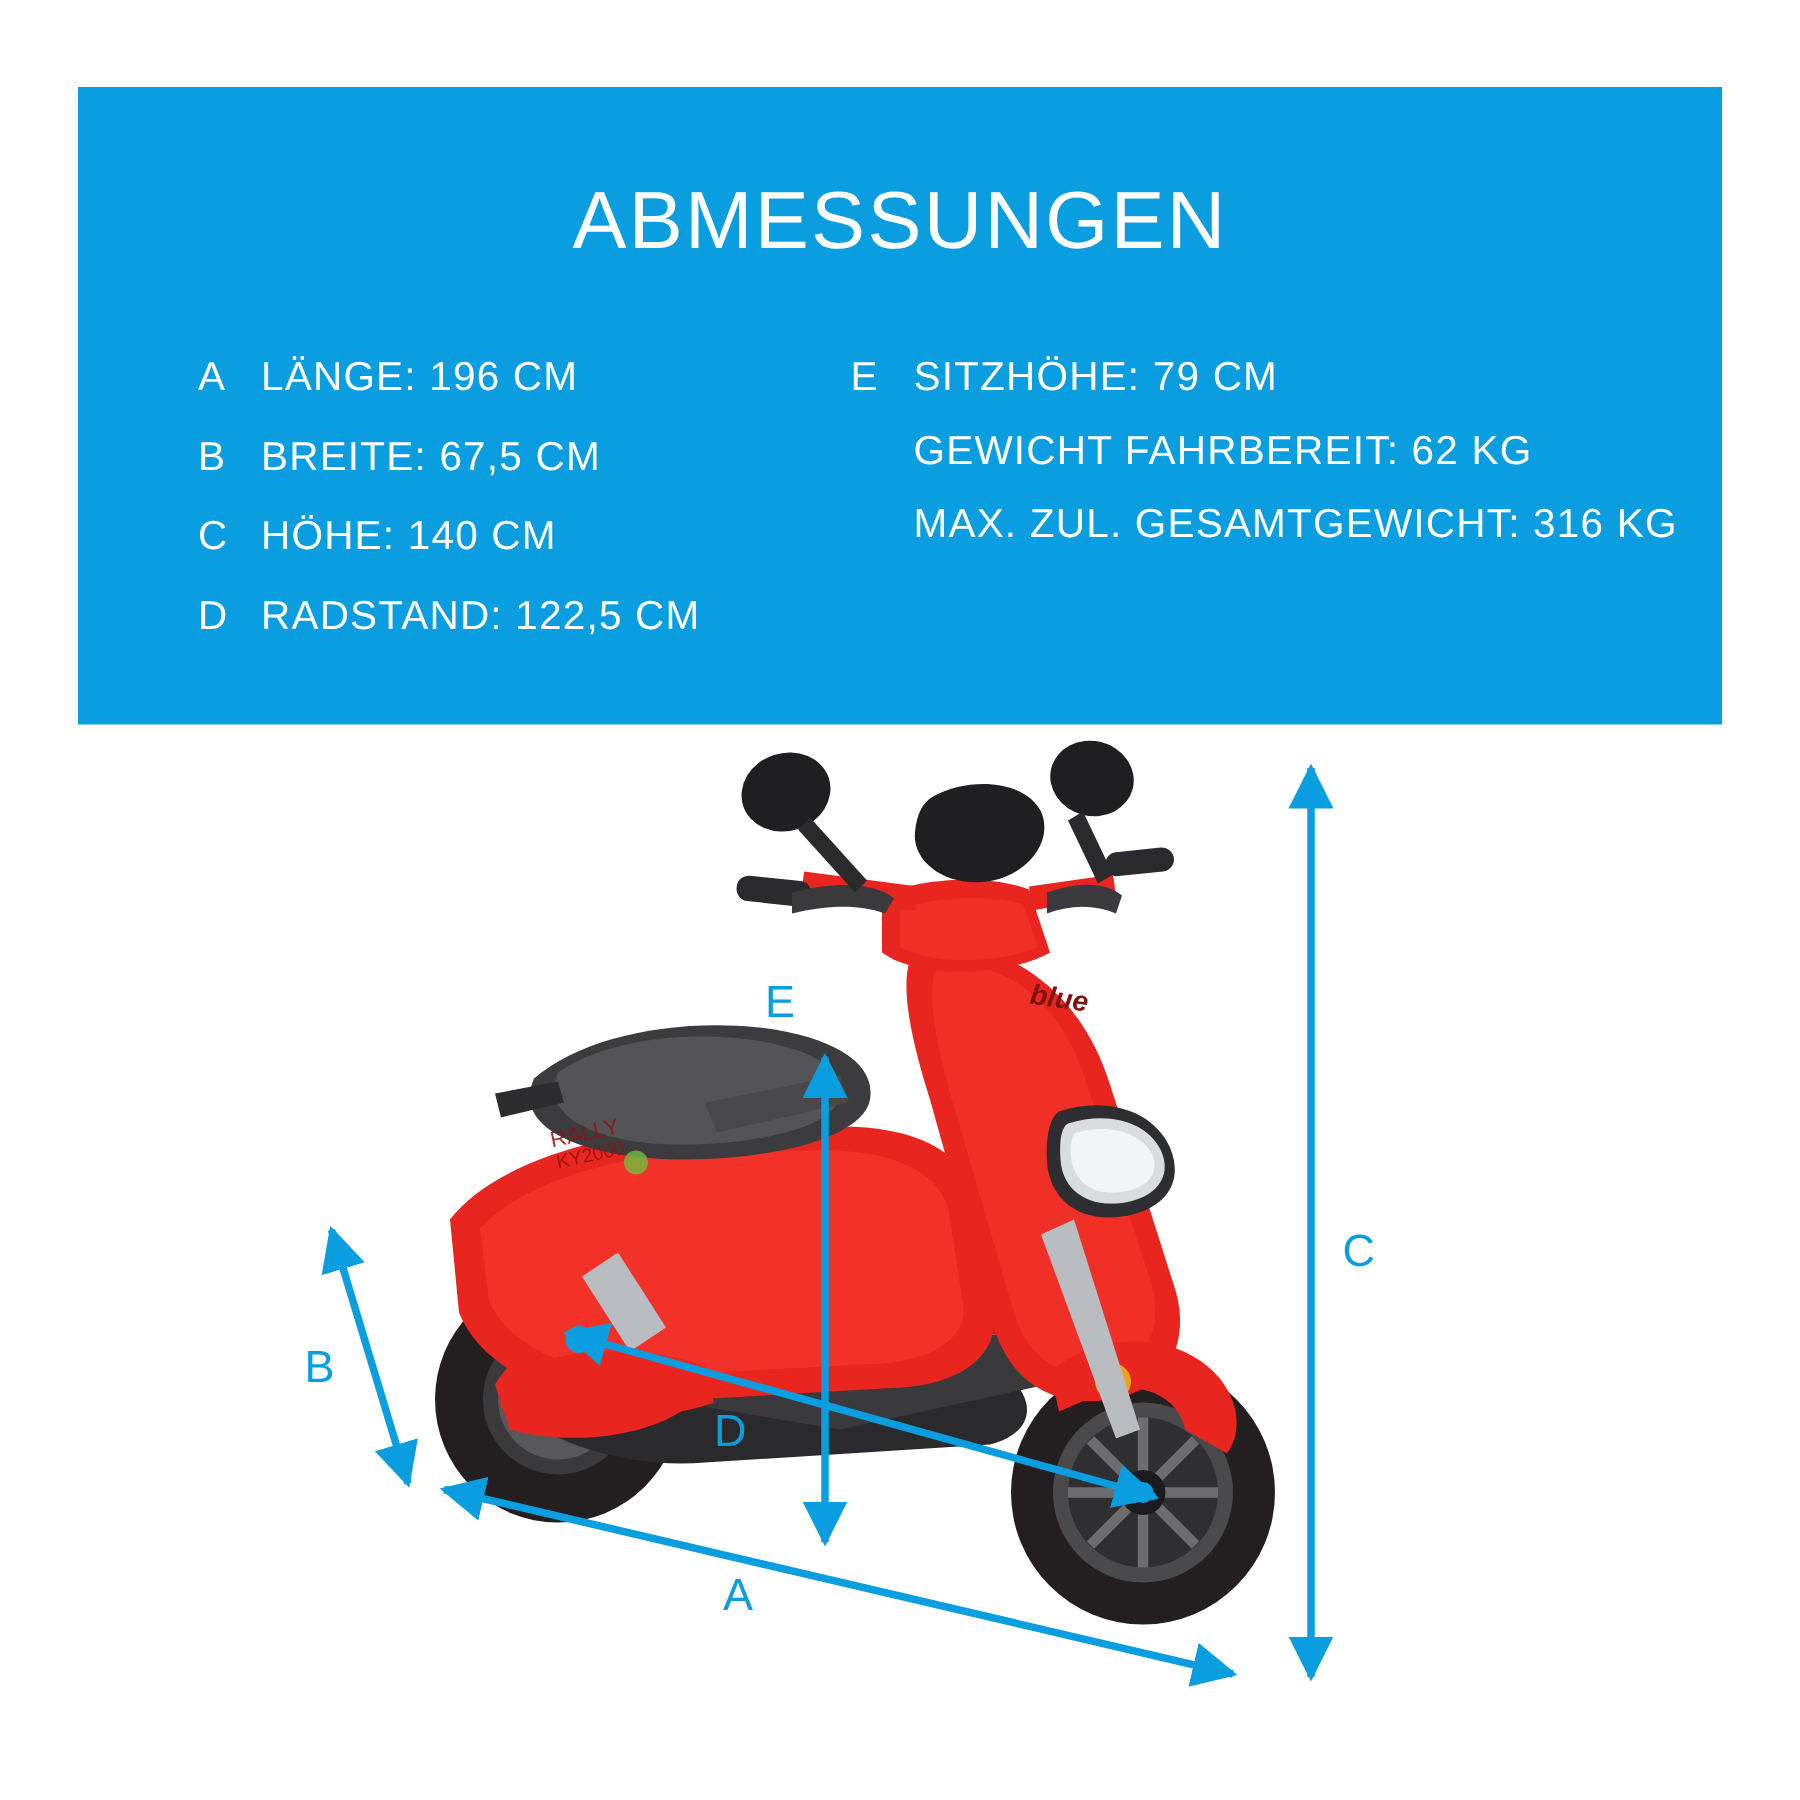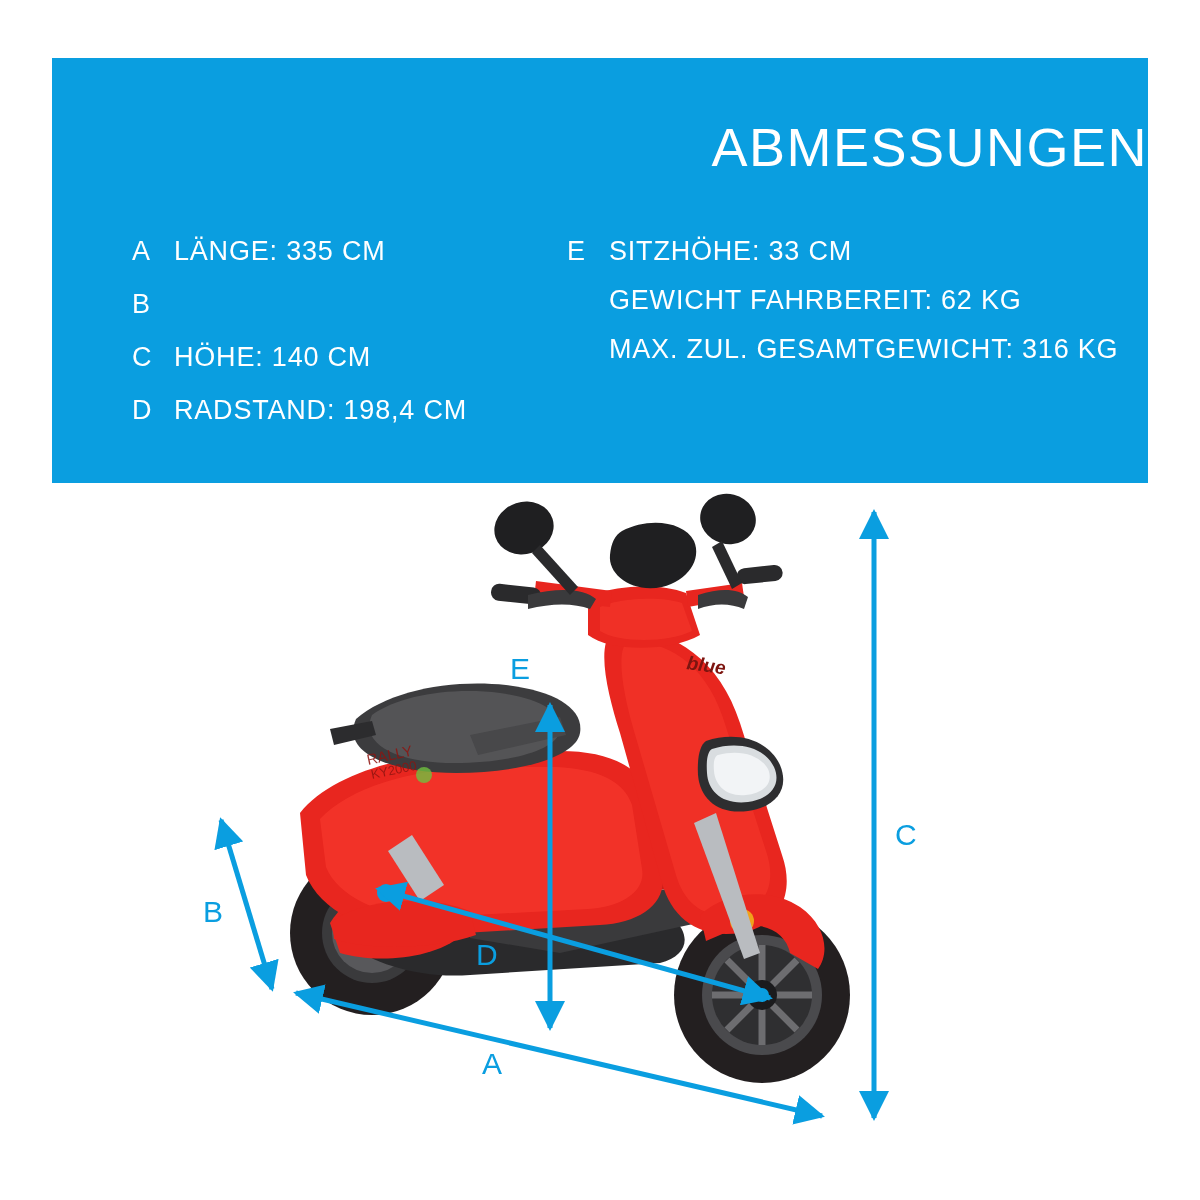--- a/index.html
+++ b/index.html
@@ -31,21 +31,21 @@
     height: 425px;
     background: #0a9ee0;
     box-sizing: border-box;
   }
 
   #spec-title {
     position: absolute;
     top: 58px;
     left: 0;
     width: 100%;
-    text-align: right;
+    text-align: center;
     color: #ffffff;
     font-size: 54px;
     letter-spacing: 1.5px;
     font-weight: 400;
     white-space: nowrap;
   }
 
   .spec-col {
     position: absolute;
     top: 180px;
@@ -103,39 +103,40 @@
 <body>
 
 <div id="page">
 
   <div id="spec-panel">
     <div id="spec-title">ABMESSUNGEN</div>
 
     <div class="spec-col" id="spec-col-left">
       <div class="spec-row">
         <span class="spec-key">A</span>
-        <span class="spec-text">LÄNGE:  335 CM</span>
+        <span class="spec-text">LÄNGE:  196 CM</span>
       </div>
       <div class="spec-row">
         <span class="spec-key">B</span>
+        <span class="spec-text">BREITE:  67,5 CM</span>
       </div>
       <div class="spec-row">
         <span class="spec-key">C</span>
         <span class="spec-text">HÖHE:  140 CM</span>
       </div>
       <div class="spec-row">
         <span class="spec-key">D</span>
-        <span class="spec-text">RADSTAND:  198,4 CM</span>
+        <span class="spec-text">RADSTAND:  122,5 CM</span>
       </div>
     </div>
 
     <div class="spec-col" id="spec-col-right">
       <div class="spec-row">
         <span class="spec-key">E</span>
-        <span class="spec-text">SITZHÖHE:  33 CM</span>
+        <span class="spec-text">SITZHÖHE:  79 CM</span>
       </div>
       <div class="spec-row">
         <span class="spec-key blank">X</span>
         <span class="spec-text">GEWICHT FAHRBEREIT: 62 KG</span>
       </div>
       <div class="spec-row">
         <span class="spec-key blank">X</span>
         <span class="spec-text">MAX. ZUL. GESAMTGEWICHT: 316 KG</span>
       </div>
     </div>

